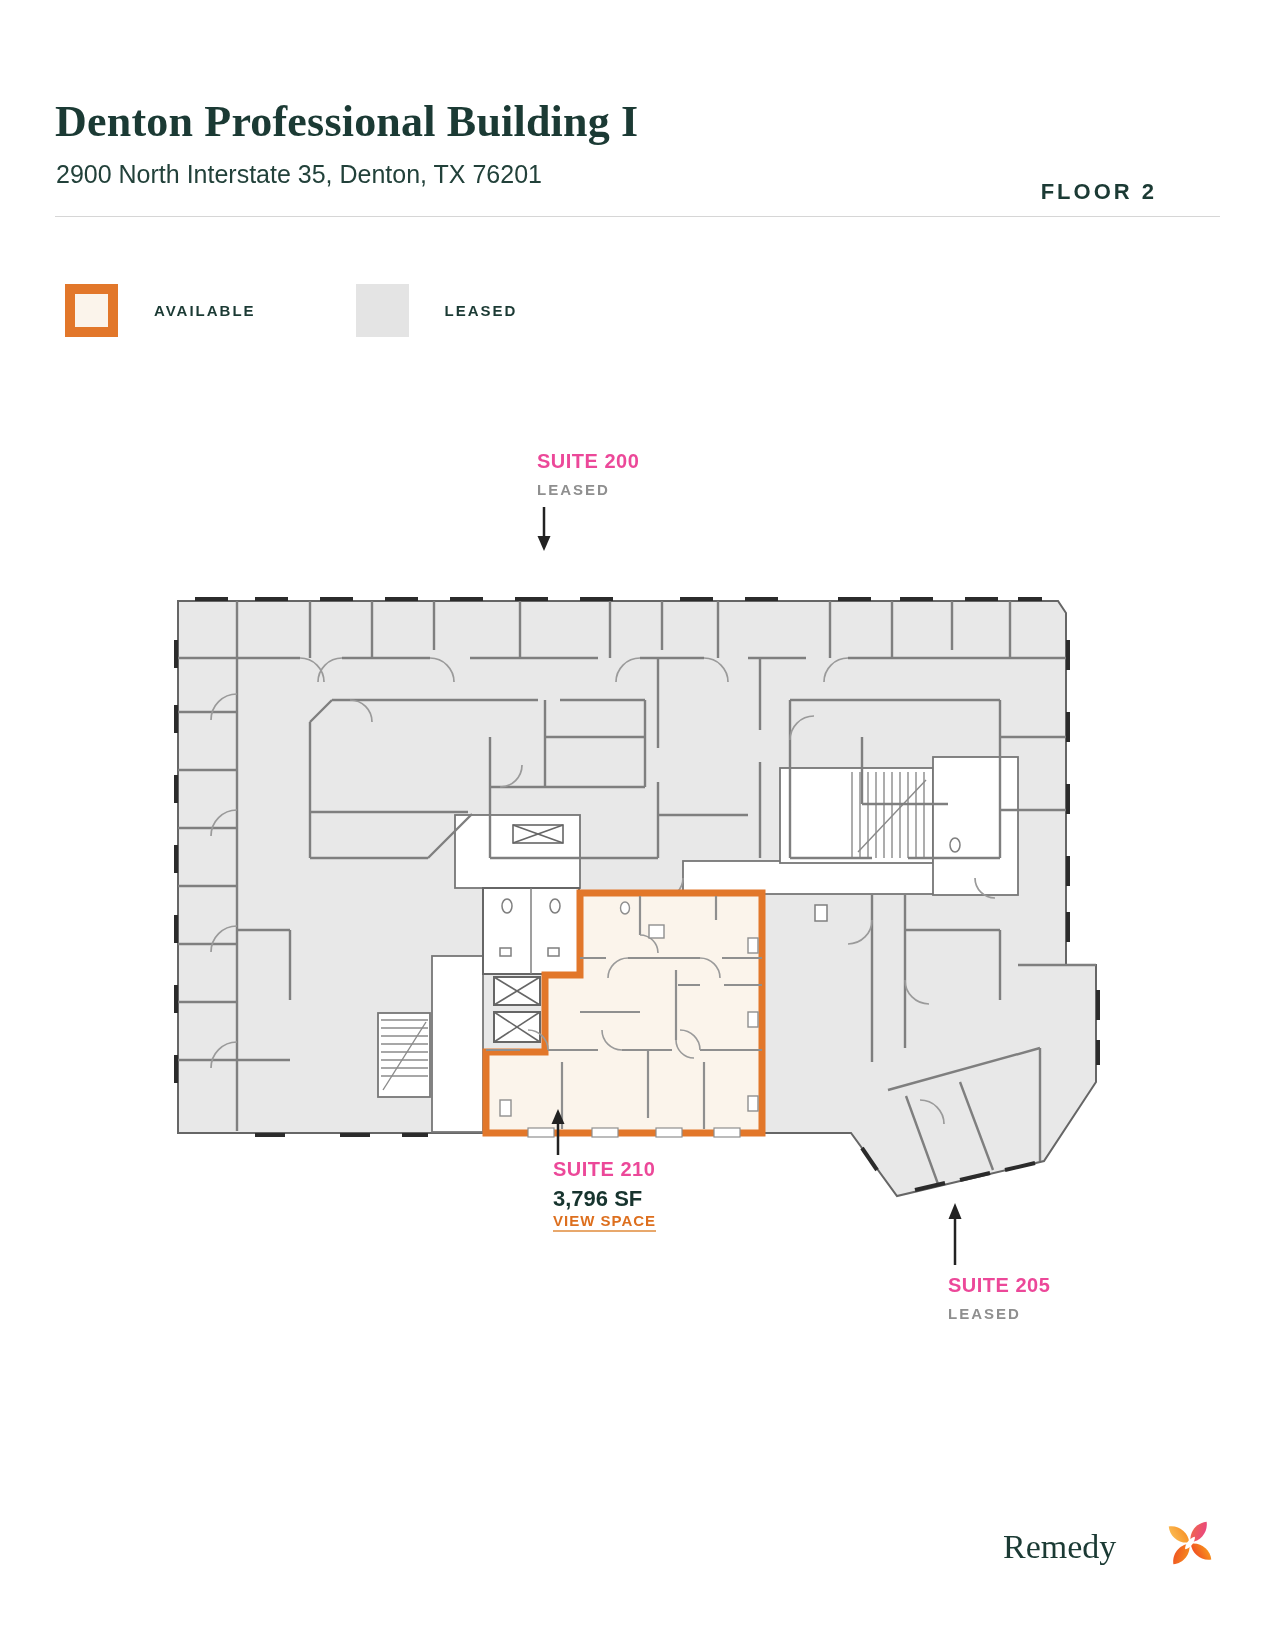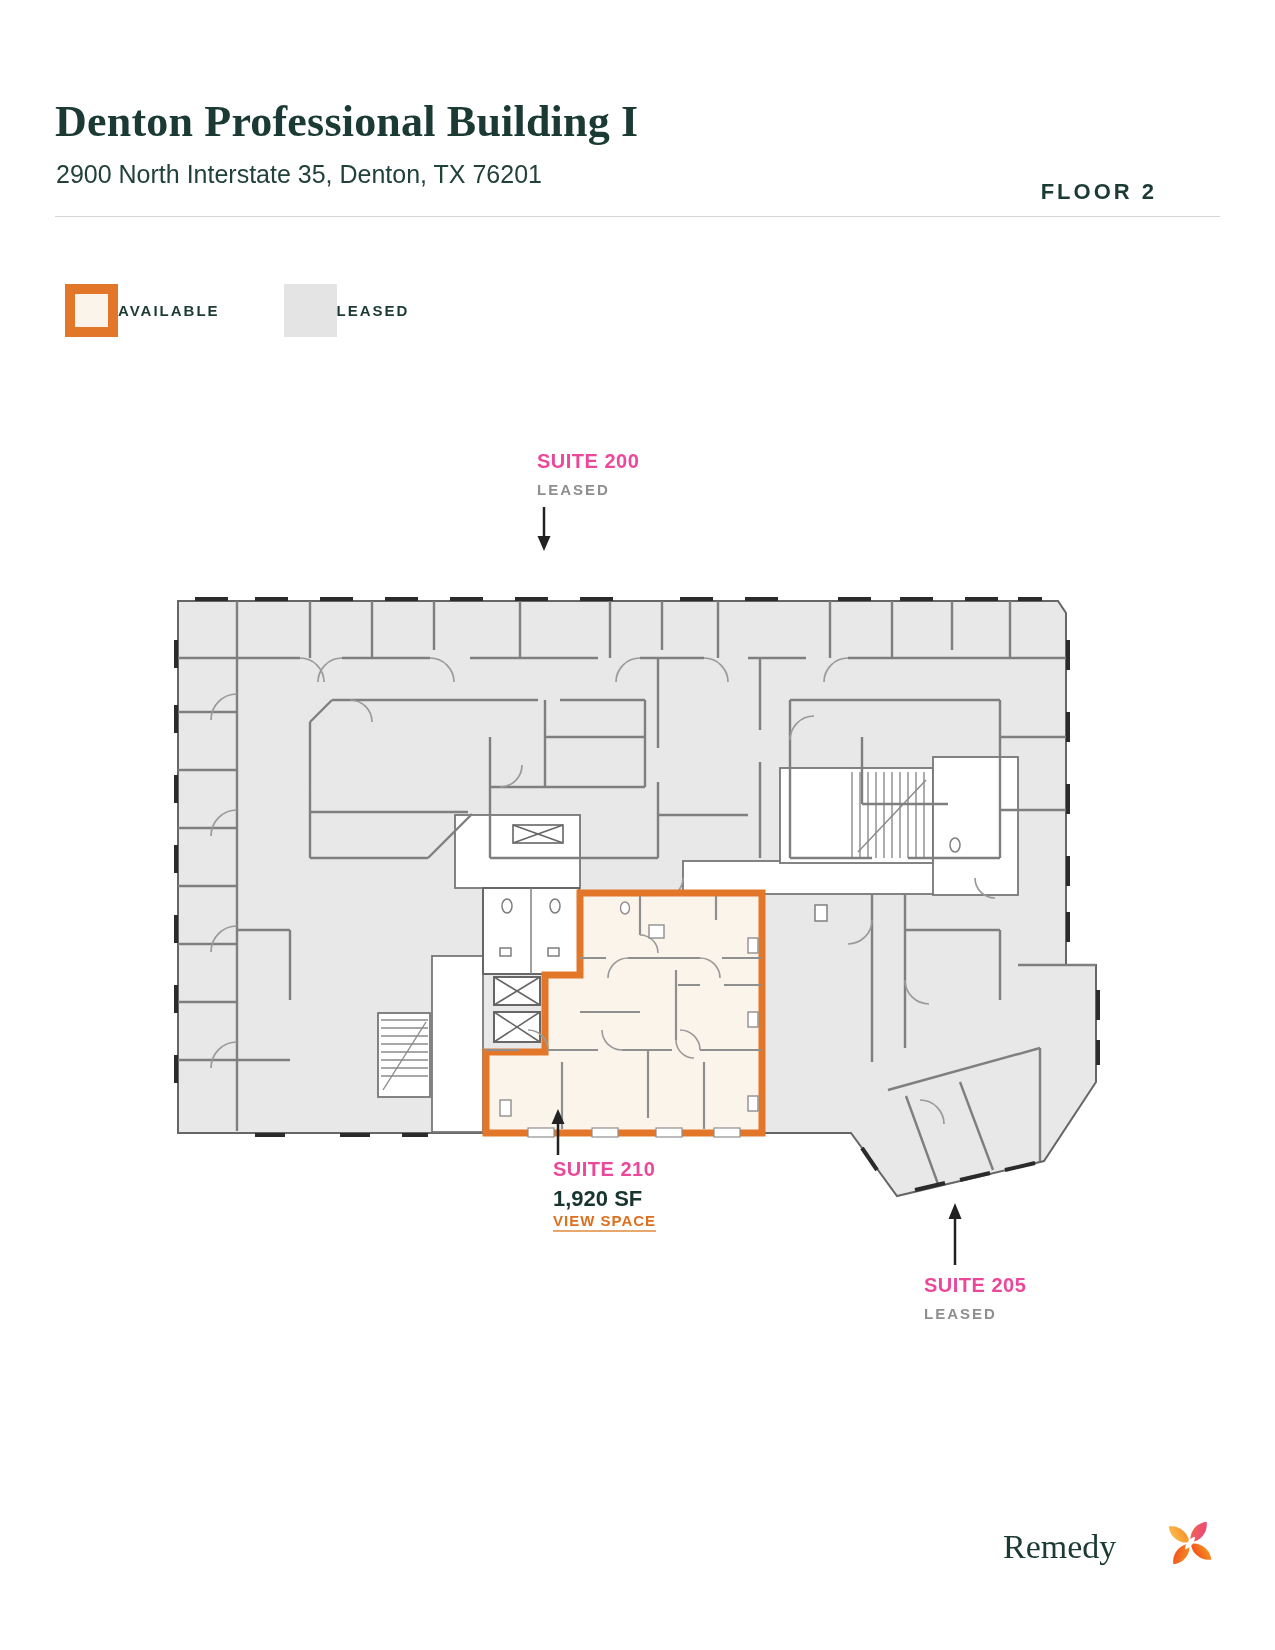--- a/index.html
+++ b/index.html
@@ -8,21 +8,21 @@
     font-family:"Liberation Sans", sans-serif;color:#1b3a34;
   }
   .abs{position:absolute;}
   .page-title{
     left:55px;top:96px;font-family:"Liberation Serif", serif;font-weight:600;
     font-size:44px;letter-spacing:0.2px;color:#1b3a34;
   }
   .page-address{left:56px;top:160px;font-size:25px;color:#22413a;}
   .floor-label{right:118px;top:163px;font-size:22px;font-weight:bold;letter-spacing:3px;margin-top:16px;}
   .divider{left:55px;top:216px;width:1165px;height:1px;background:#d6d6d6;}
-  .legend{left:65px;top:284px;display:flex;align-items:center;}
+  .legend{left:65px;top:284px;display:flex;align-items:center;gap:36px;}
   .swatch{width:53px;height:53px;box-sizing:border-box;}
   .swatch.available{border:10px solid #e2772a;background:#fbf4eb;}
   .swatch.leased{background:#e4e4e4;}
   .legend-label{font-size:15px;font-weight:bold;letter-spacing:2px;color:#1b3a34;margin-right:64px;}
   .suite-label{font-size:20px;font-weight:bold;letter-spacing:0.5px;color:#ec4899;line-height:1.25;}
   .suite-sub{font-size:15px;font-weight:bold;letter-spacing:2px;color:#8f8f8f;margin-top:7px;}
   .suite-area{font-size:22px;font-weight:bold;color:#17342e;margin-top:4px;}
   .view-link{display:inline-block;font-size:15px;font-weight:bold;letter-spacing:1px;color:#dd6f1e;
     text-decoration:none;border-bottom:2px solid #e8a86c;margin-top:0;padding-bottom:1px;}
   .brand-text{left:1003px;top:1528px;font-family:"Liberation Serif", serif;font-size:34px;color:#1b3a34;}
@@ -197,29 +197,29 @@
     </g>
   </g>
 </svg>
 
 <svg class="abs arrow-svg" style="left:550px;top:1108px;" width="16" height="48">
   <polygon points="1.5,16 14.5,16 8,1" fill="#222"></polygon>
   <line x1="8" y1="14" x2="8" y2="47" stroke="#222" stroke-width="2.5"></line>
 </svg>
 <div class="abs" style="left:553px;top:1157px;">
   <div class="suite-label">SUITE 210</div>
-  <div class="suite-area">1,920 SF</div>
+  <div class="suite-area">3,796 SF</div>
   <a href="#" class="view-link">VIEW SPACE</a>
 </div>
 
 <svg class="abs arrow-svg" style="left:947px;top:1202px;" width="16" height="64">
   <polygon points="1.5,17 14.5,17 8,1" fill="#222"></polygon>
   <line x1="8" y1="15" x2="8" y2="63" stroke="#222" stroke-width="2.5"></line>
 </svg>
-<div class="abs" style="left:924px;top:1273px;">
+<div class="abs" style="left:948px;top:1273px;">
   <div class="suite-label">SUITE 205</div>
   <div class="suite-sub">LEASED</div>
 </div>
 
 <div class="abs brand-text">Remedy</div>
 <svg class="abs" style="left:1160px;top:1512px;" width="60" height="62" viewBox="-30 -31 60 62">
   <defs>
     <linearGradient id="gp" x1="0" y1="1" x2="1" y2="0">
       <stop offset="0" stop-color="#f06a45"></stop>
         <stop offset="1" stop-color="#e9418a"></stop>

